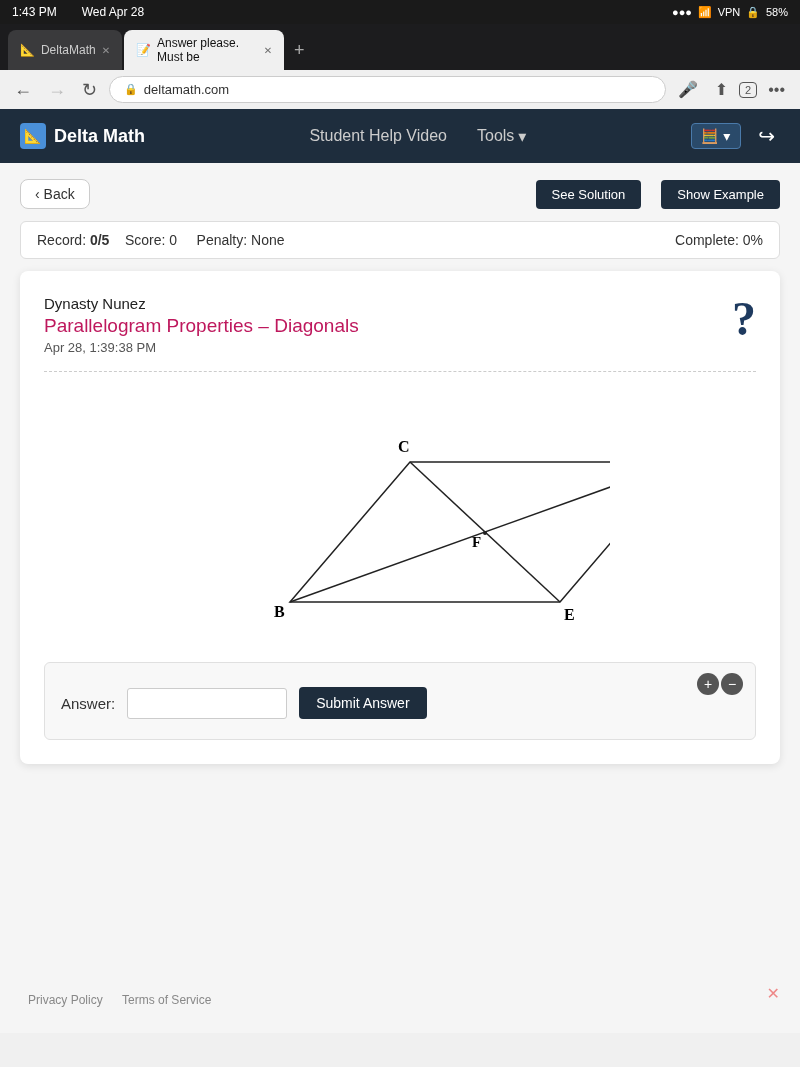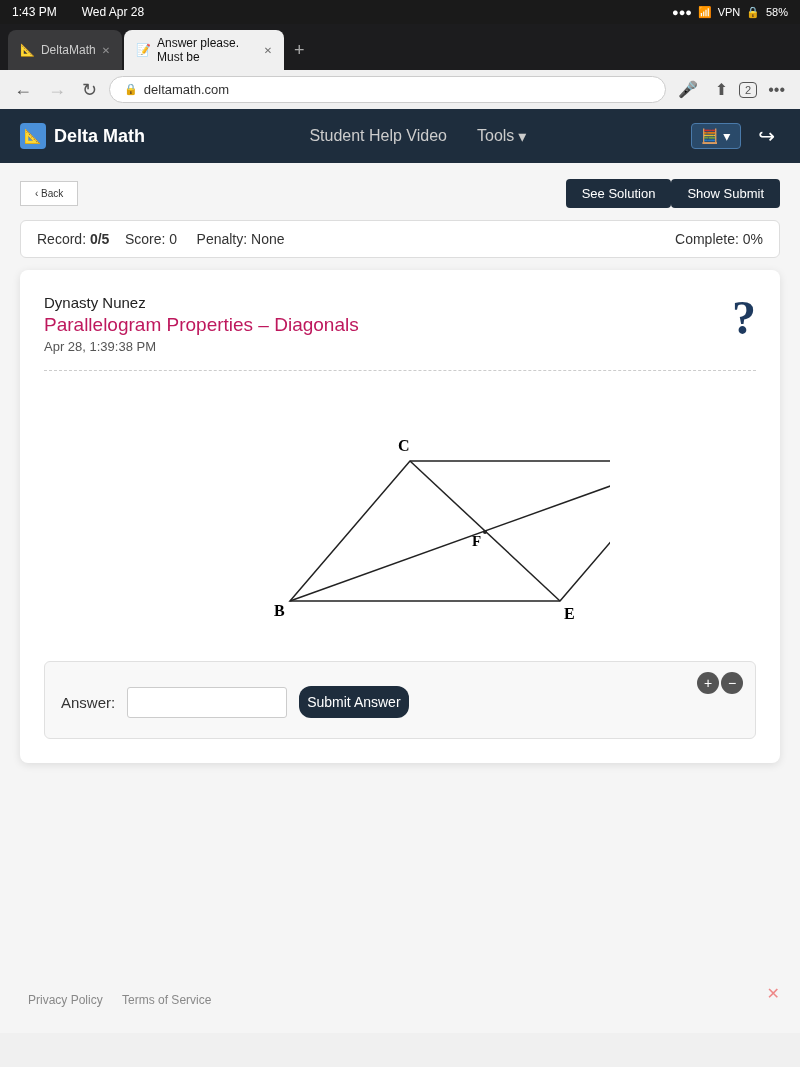--- a/index.html
+++ b/index.html
@@ -176,30 +176,30 @@
     
     .top-controls {
       display: flex;
       justify-content: space-between;
       align-items: center;
       margin-bottom: 12px;
     }
     .back-btn {
       background: white;
       border: 1px solid #ccc;
-      border-radius: 0;
+      border-radius: 8px;
       padding: 6px 14px;
-      font-size: 10px;
+      font-size: 14px;
       color: #333;
       cursor: pointer;
       display: flex;
       align-items: center;
       gap: 4px;
     }
-    .action-buttons { display: flex; gap: 0; }
+    .action-buttons { display: flex; gap: 20px; }
     .see-solution-btn {
       background: #1e2d3d;
       color: white;
       border: none;
       border-radius: 4px;
       padding: 7px 16px;
       font-size: 13px;
       cursor: pointer;
     }
     .show-example-btn {
@@ -324,22 +324,22 @@
       border-radius: 3px;
       padding: 6px 10px;
       font-size: 15px;
       width: 160px;
       background: white;
     }
     .submit-btn {
       background: #1e2d3d;
       color: white;
       border: none;
-      border-radius: 12px;
-      padding: 8px 8px;
+      border-radius: 4px;
+      padding: 8px 17px;
       font-size: 14px;
       cursor: pointer;
     }
 
     
     .footer {
       text-align: left;
       padding: 30px 20px 20px;
       font-size: 12px;
       color: #888;
@@ -437,21 +437,21 @@
 
   <div class="top-controls">
     <button class="back-btn">
       <span>‹ Back</span>
     </button>
     <div class="action-buttons">
       <button class="see-solution-btn">
         <span>See Solution</span>
       </button>
       <button class="show-example-btn">
-        <span>Show Submit</span>
+        <span>Show Example</span>
       </button>
     </div>
   </div>
 
   <div class="record-bar">
     <div>
       <span>Record:</span>
       <strong>0/5</strong>
       &nbsp;&nbsp;
       <span>Score:</span>

